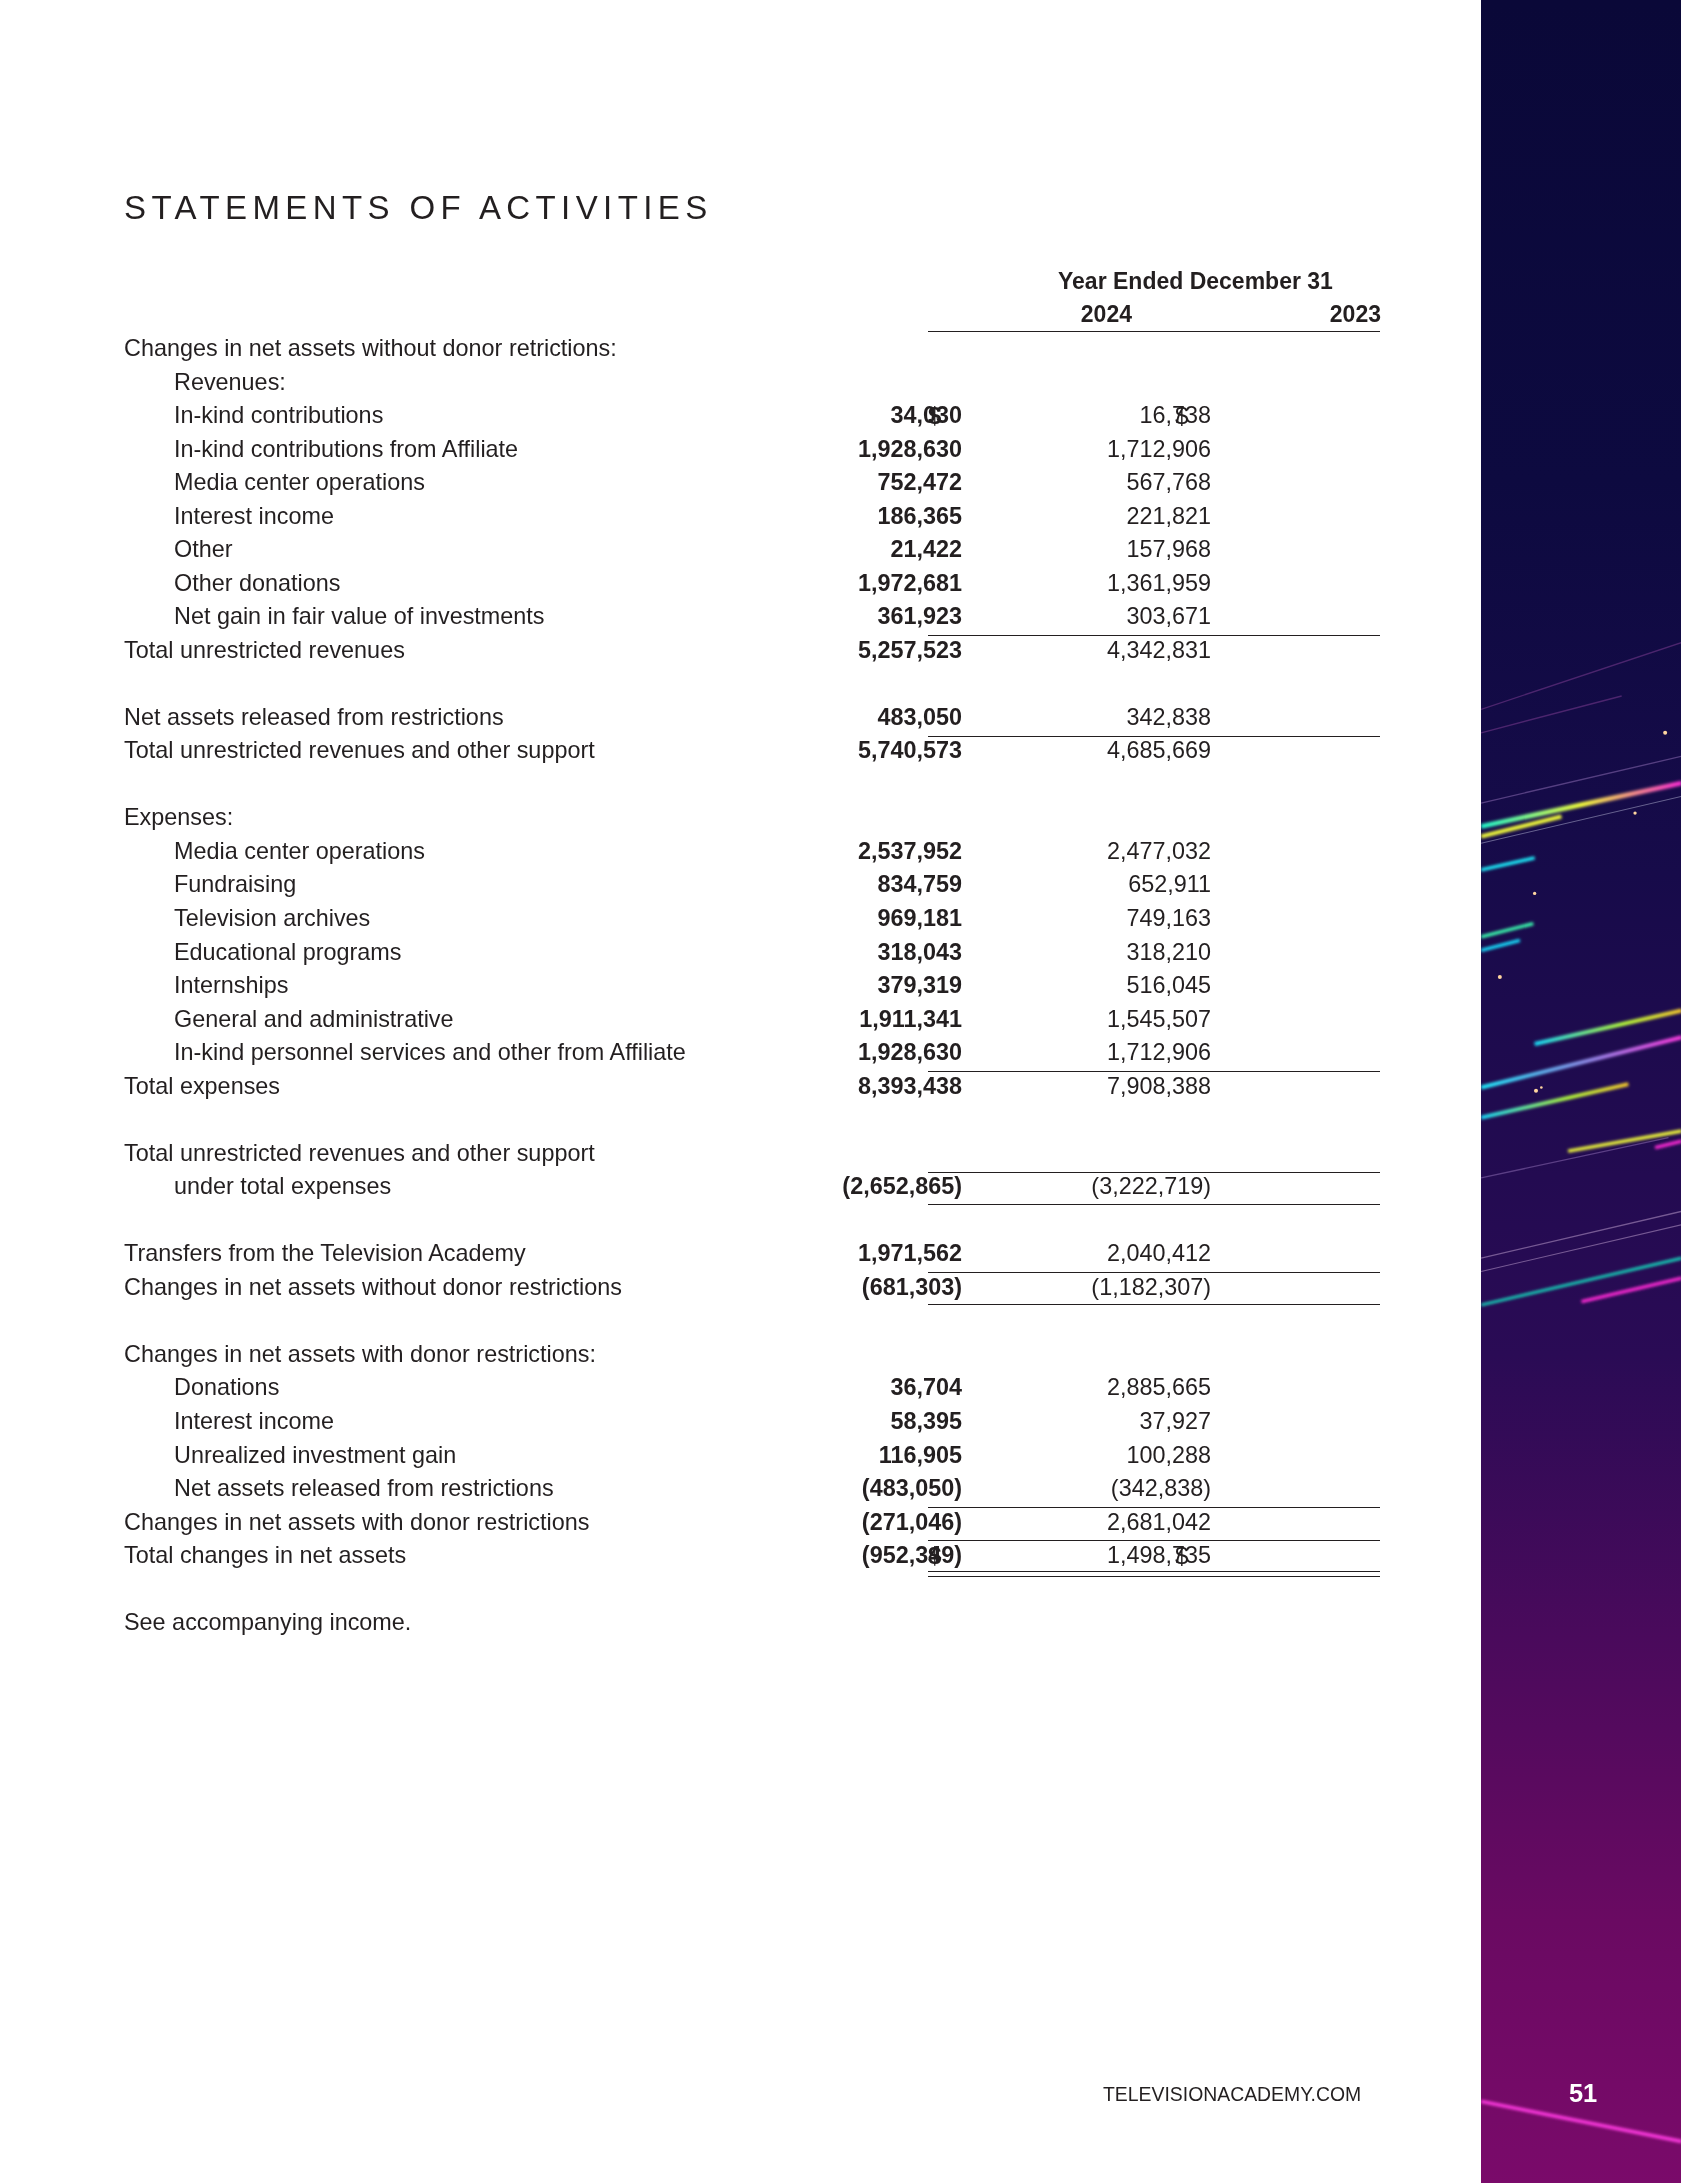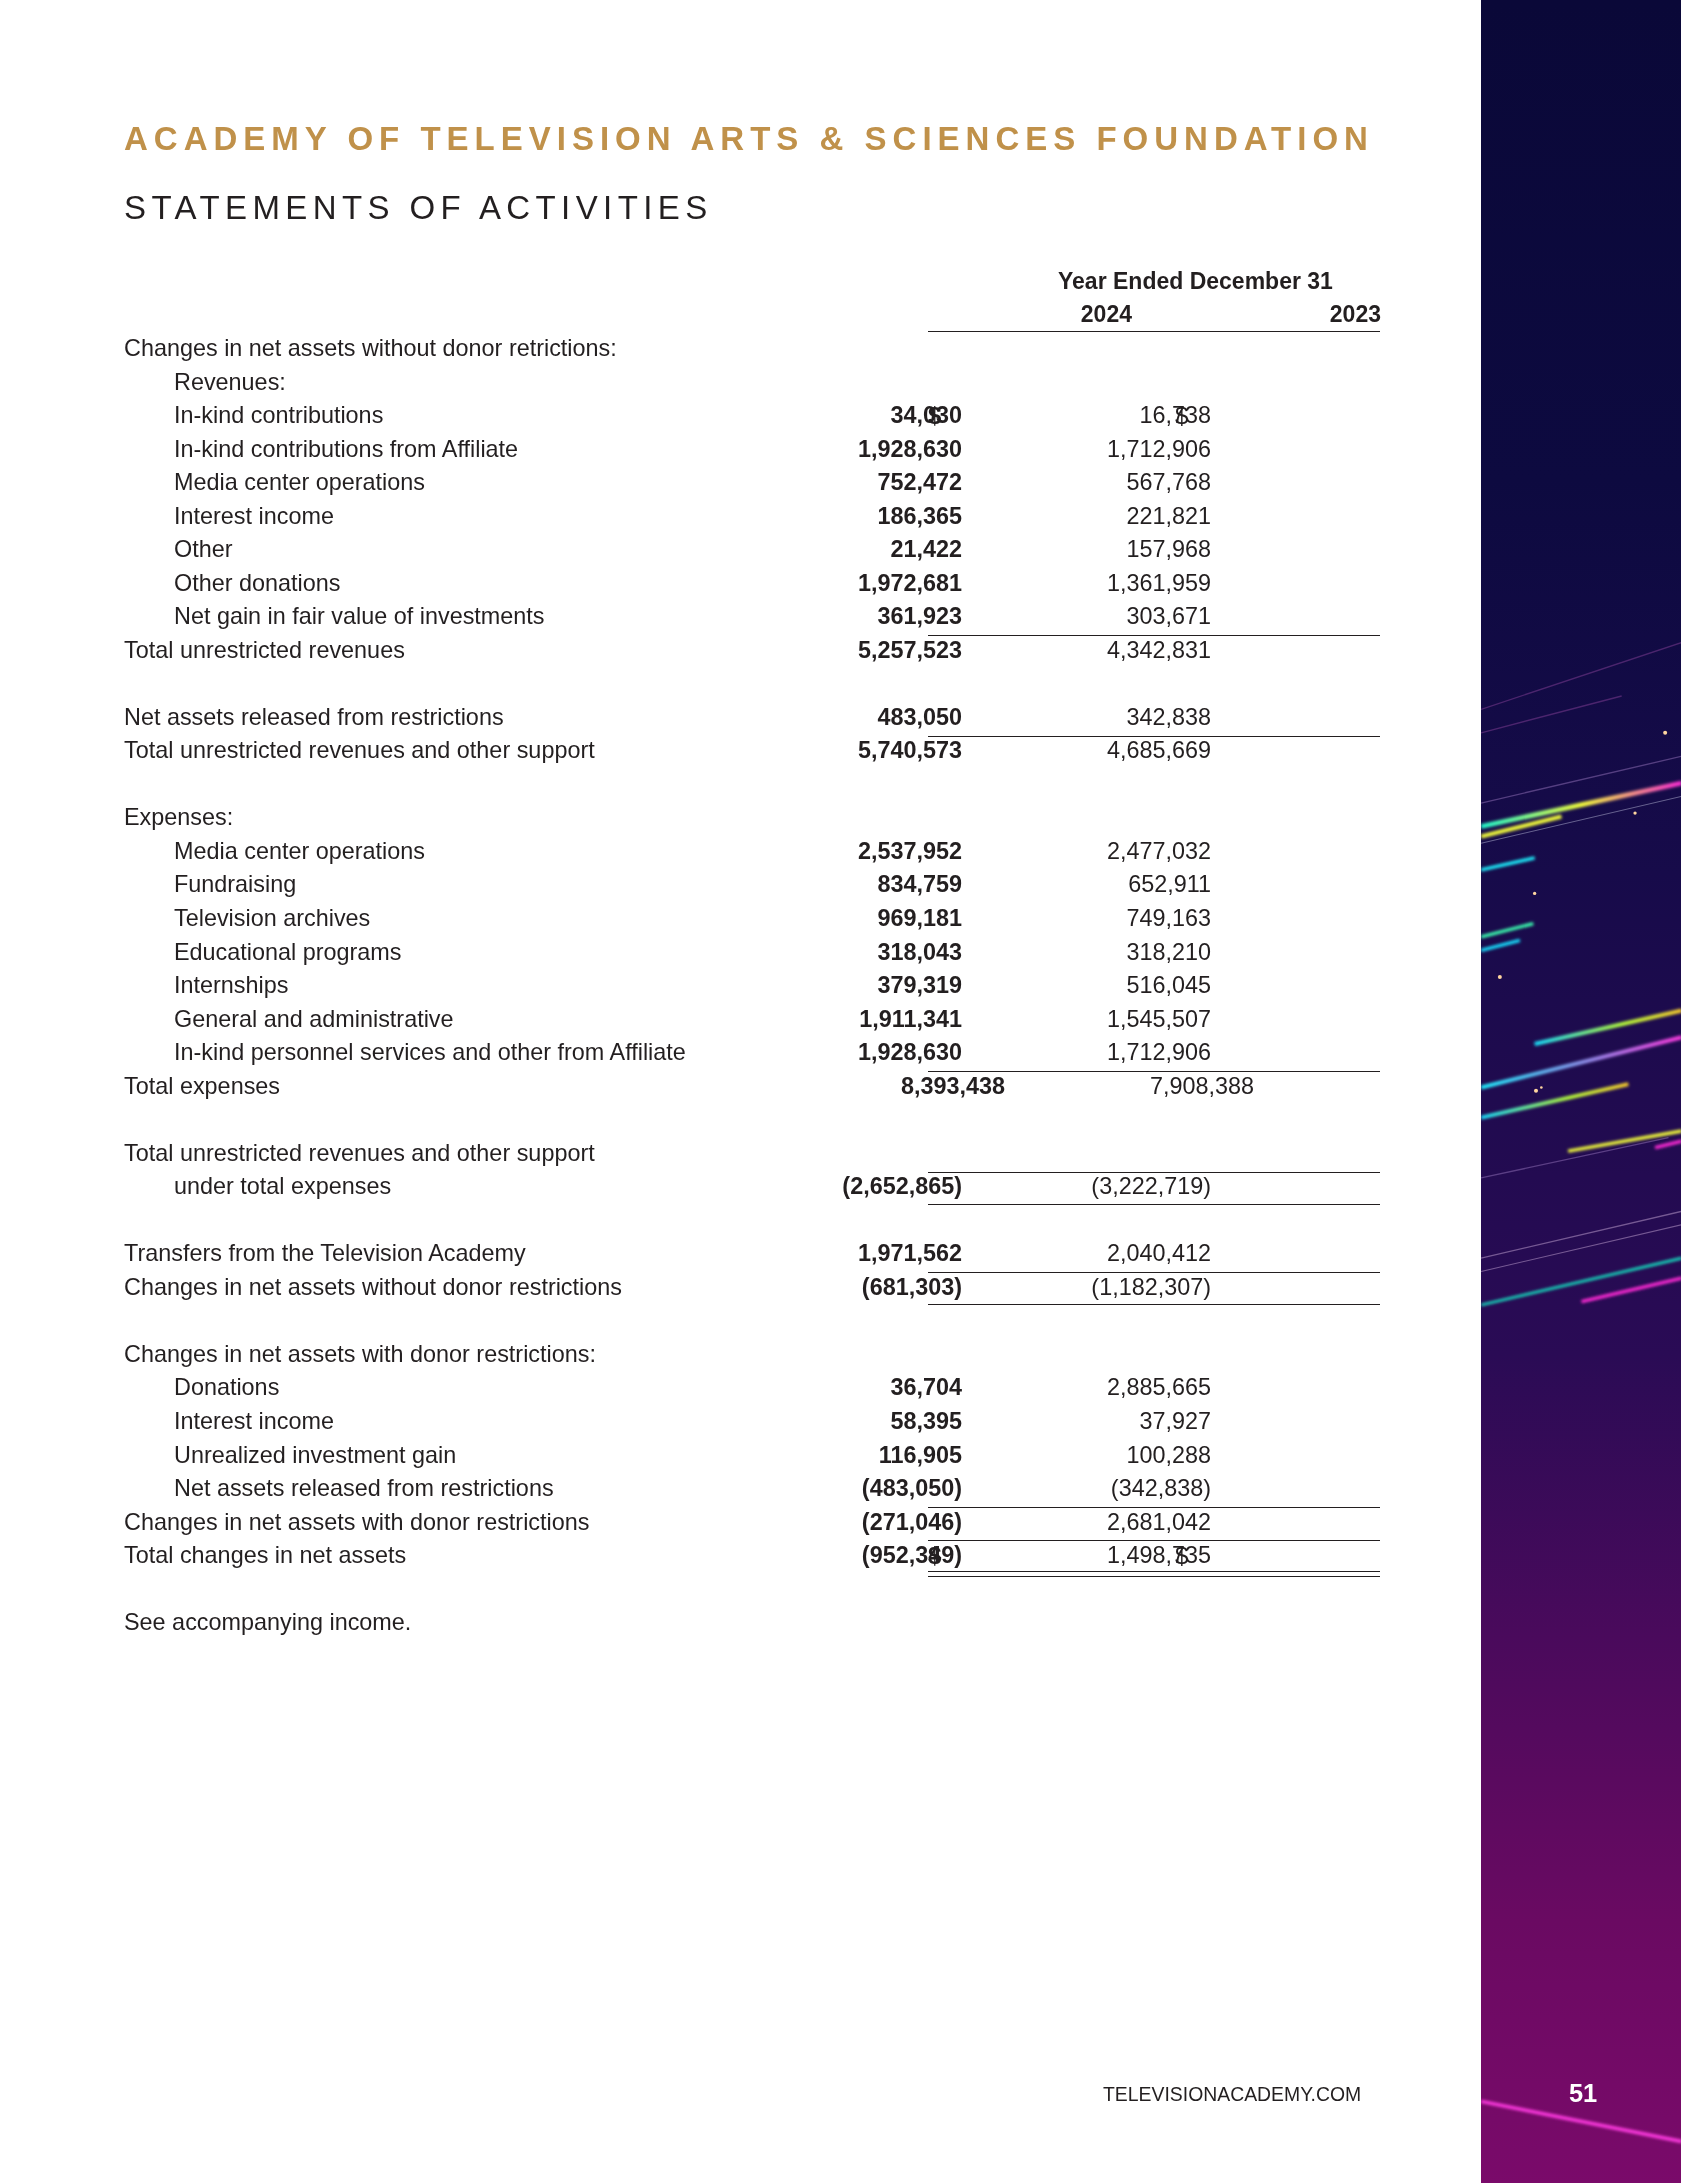--- a/index.html
+++ b/index.html
@@ -61,21 +61,20 @@
     background: linear-gradient(180deg, #0a0838 0%, #0d0a40 22%, #170b4a 40%, #2a0b55 62%, #4a0a5c 75%, #6a0a62 88%, #7a0a6a 100%);
   }
   .page-number {
     position: absolute; left: 1569px; top: 2079px; font-size: 25.4px; font-weight: bold; color: #ffffff;
   }
 </style>
 </head>
 <body>
 
 <div class="page">
-  <div class="org-title">ACADEMY OF TELEVISION ARTS &amp; SCIENCES FOUNDATION</div>
   <div class="doc-title">STATEMENTS OF ACTIVITIES</div>
 
   <div class="col-head" style="left:1058px; top:268px;">Year Ended December 31</div>
   <div class="col-head" style="left:1074px; top:301px; width:58px; text-align:right;">2024</div>
   <div class="col-head" style="left:1323px; top:301px; width:58px; text-align:right;">2023</div>
   <div class="head-rule"></div>
 
   <div id="rows">
       <div class="row" style="top: 332px;">
         <span class="label">Changes in net assets without donor retrictions:</span>
@@ -170,21 +169,21 @@
       <div class="row" style="top: 1003px;">
         <span class="label indent">General and administrative</span>
         <span class="val-a">1,911,341</span>
         <span class="val-b">1,545,507</span>
       </div>
       <div class="row" style="top: 1036px;">
         <span class="label indent">In-kind personnel services and other from Affiliate</span>
         <span class="val-a">1,928,630</span>
         <span class="val-b">1,712,906</span>
       </div>
-      <div class="row" style="top: 1070px; padding-left: 43px;">
+      <div class="row" style="top: 1070px;">
         <span class="label">Total expenses</span>
         <span class="val-a">8,393,438</span>
         <span class="val-b">7,908,388</span>
       </div>
       <div class="rule" style="top: 1071px;"></div>
       <div class="row" style="top: 1103px;"></div>
       <div class="row" style="top: 1137px;">
         <span class="label">Total unrestricted revenues and other support</span>
       </div>
       <div class="row" style="top: 1170px;">

